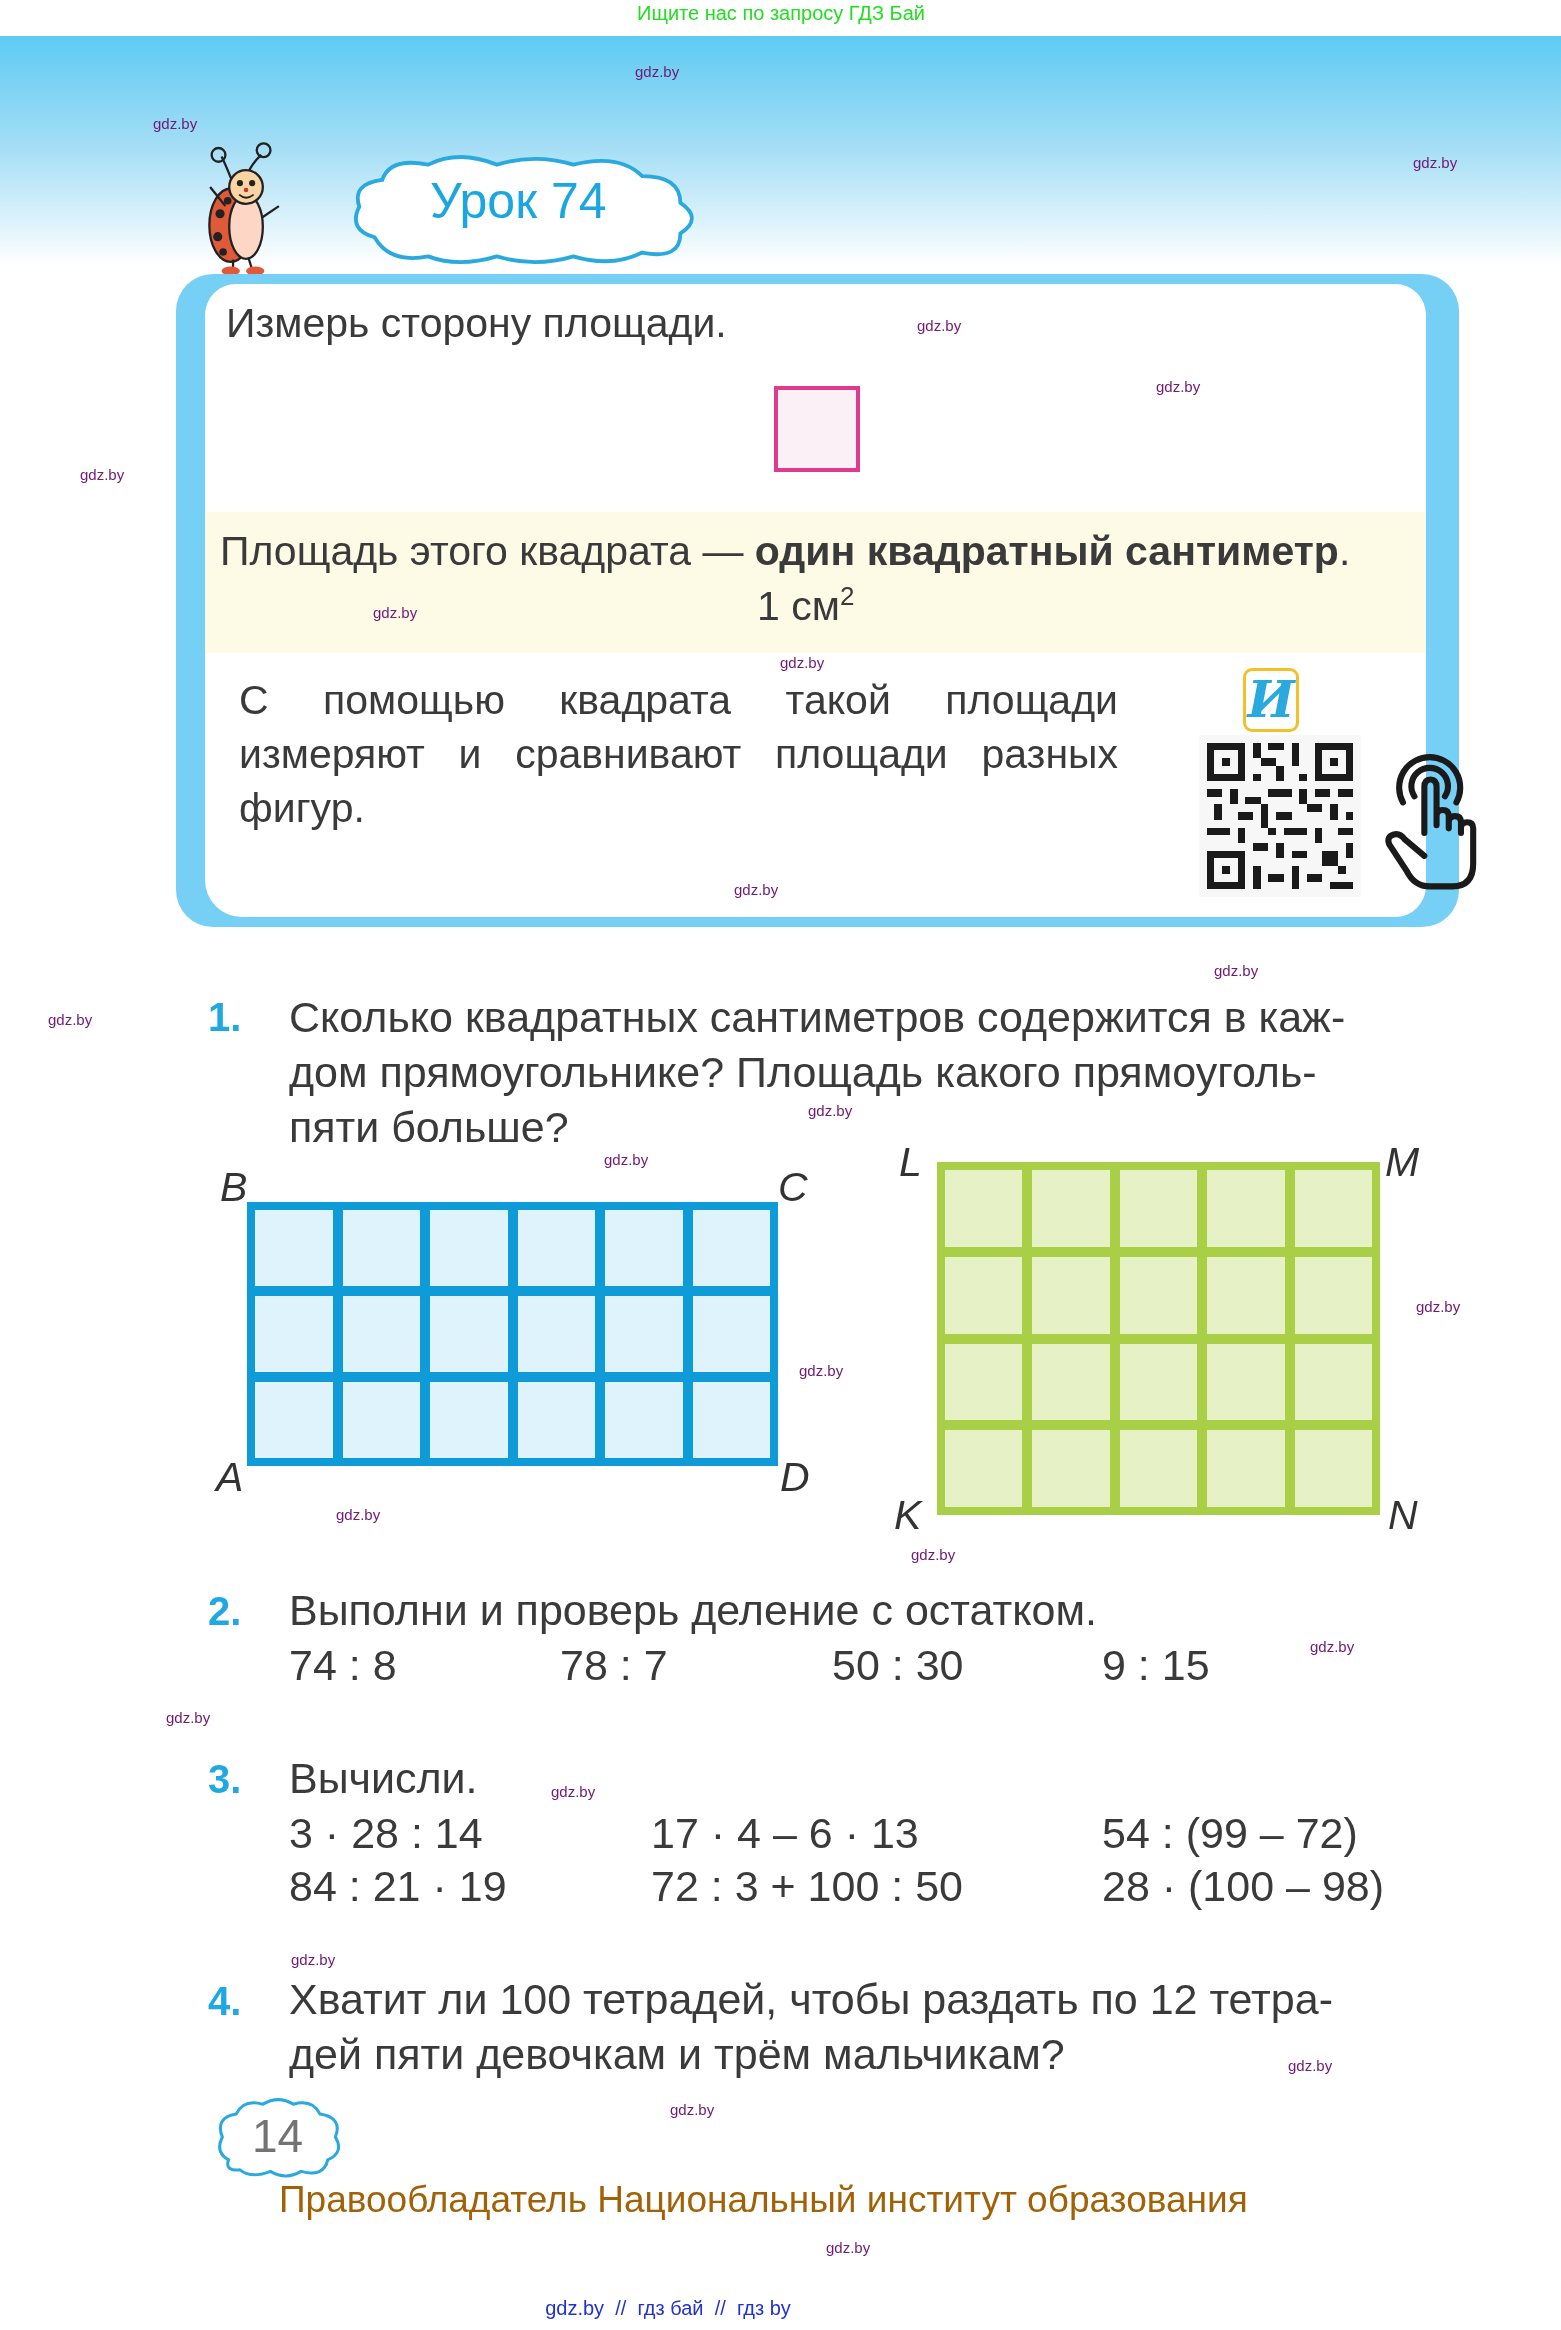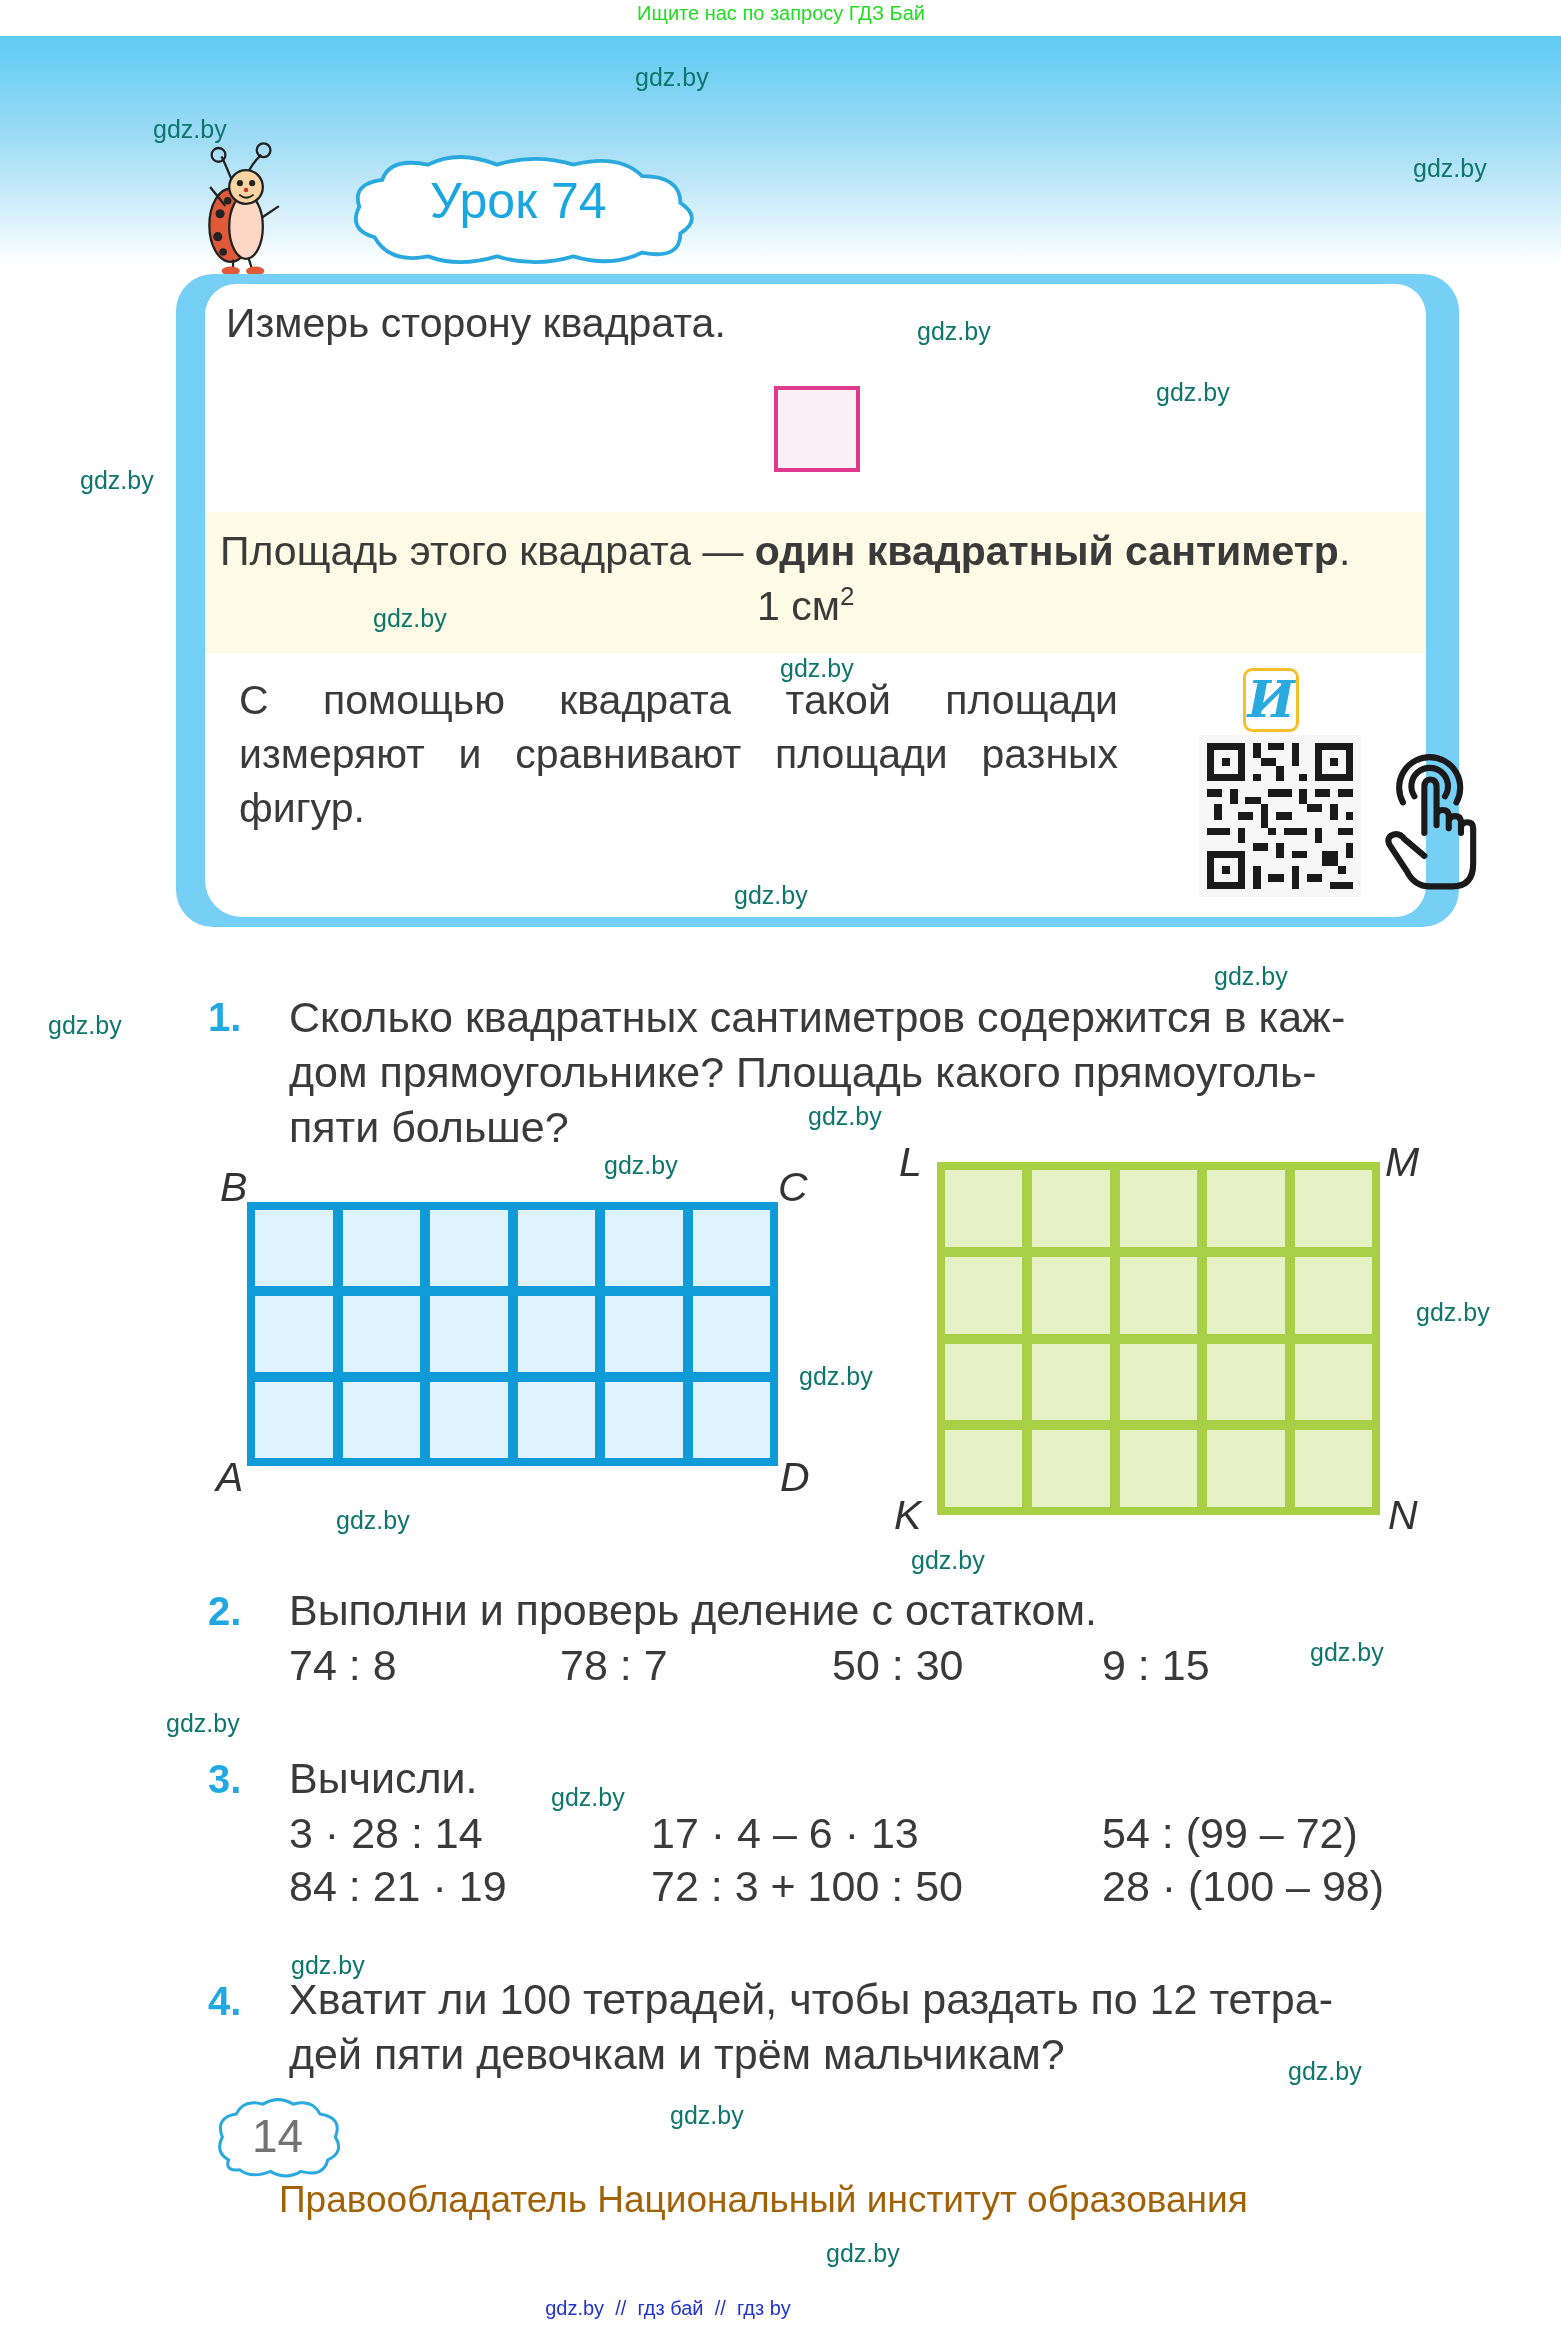--- a/index.html
+++ b/index.html
@@ -2,21 +2,21 @@
 <html style="font-size:12.2px"><head>
 <meta charset="utf-8">
 <style>
   html, body { margin:0; padding:0; }
   body { width:1562px; height:2330px; position:relative; background:#ffffff; overflow:hidden;
          font-family:"Liberation Sans", sans-serif; color:#3a3a3a; }
   .abs { position:absolute; }
   .topnote { top:1.5px; left:0; width:1562px; text-align:center; color:#22dd22; font-size:20px; }
   .sky { left:0; top:36px; width:1562px; height:229px;
          background:linear-gradient(#5ecbf3 0%, #9fdcf5 45%, #e3f5fc 85%, #ffffff 100%); }
-  .wm { color:#0f766e; font-size:25px; font-family:"Liberation Sans", sans-serif; }
+  .wm { color:#701a75; font-size:15px; font-family:"Liberation Sans", sans-serif; }
   .frame { left:176px; top:274px; width:1283px; height:653px; background:#76cff4; border-radius:37px; }
   .frame-inner { left:205px; top:284px; width:1221px; height:633px; background:#fff; border-radius:31px 31px 31px 37px; }
   .band { left:205px; top:512px; width:1221px; height:141px; background:#fdfbe6; }
   .lesson-title-text { color:#1aa6e0; font-size:50px; }
   .h-text { font-size:41px; color:#3a3a3a; }
   .num { color:#1fa8e2; font-weight:bold; font-size:40px; }
   .task { font-size:43px; color:#3a3a3a; line-height:55px; }
   .expr { font-size:43px; color:#3a3a3a; }
   .corner { font-style:italic; font-size:41px; color:#333; }
   .copyright { color:#a16207; font-size:37px; }
@@ -56,21 +56,21 @@
     <ellipse cx="84" cy="170" rx="12" ry="6" fill="#e05a3a"></ellipse>
 </svg>
 
 <svg class="abs" style="left:344px;top:153px" width="367" height="115" viewBox="0 0 480 150">
   <path d="M40 110 Q5 100 20 70 Q10 40 50 35 Q60 5 110 15 Q150 -5 200 15 Q250 0 300 15 Q360 0 390 30 Q440 30 440 65 Q470 85 440 105 Q440 140 390 130 Q350 150 300 135 Q250 150 200 135 Q150 150 110 135 Q60 145 40 110 Z" fill="#fff" stroke="#2aa9df" stroke-width="5"></path>
 </svg>
 <div class="abs lesson-title-text" style="left:430px;top:172px">Урок 74</div>
 
 <div class="abs frame"></div>
 <div class="abs frame-inner"></div>
-<div class="abs h-text" style="left:226px;top:300px">Измерь сторону квадрата.</div>
+<div class="abs h-text" style="left:226px;top:300px">Измерь сторону площади.</div>
 <div class="abs" style="left:774px;top:386px;width:78px;height:78px;border:4.6px solid #e03a8e;background:#fcf0f7"></div>
 
 <div class="abs band"></div>
 <div class="abs h-text" style="left:220px;top:528px;white-space:nowrap">
   <span>Площадь этого квадрата — </span><span style="font-weight:bold">один квадратный сантиметр</span><span>.</span>
 </div>
 <div class="abs h-text" style="left:757px;top:581px;font-weight:normal">
   <span>1 см</span><sup style="font-size:26px">2</sup>
 </div>
 

